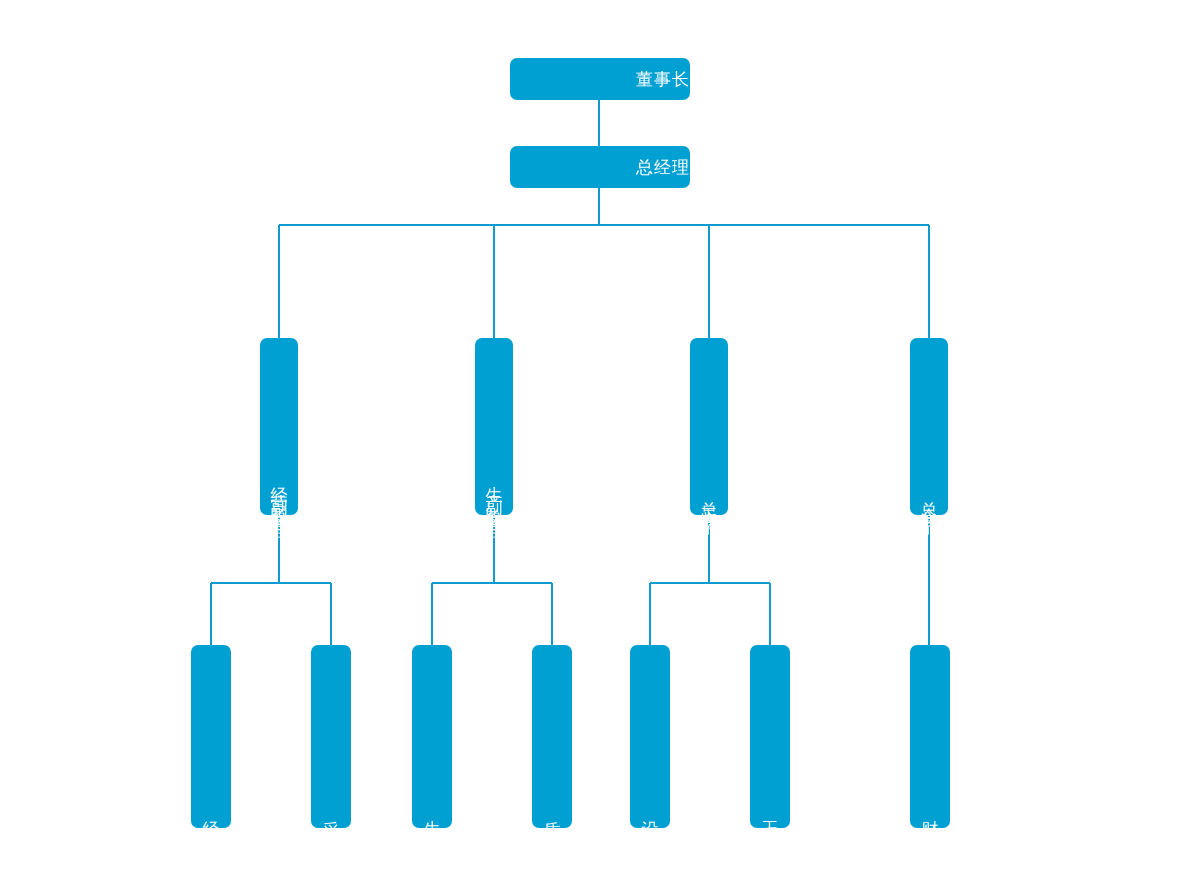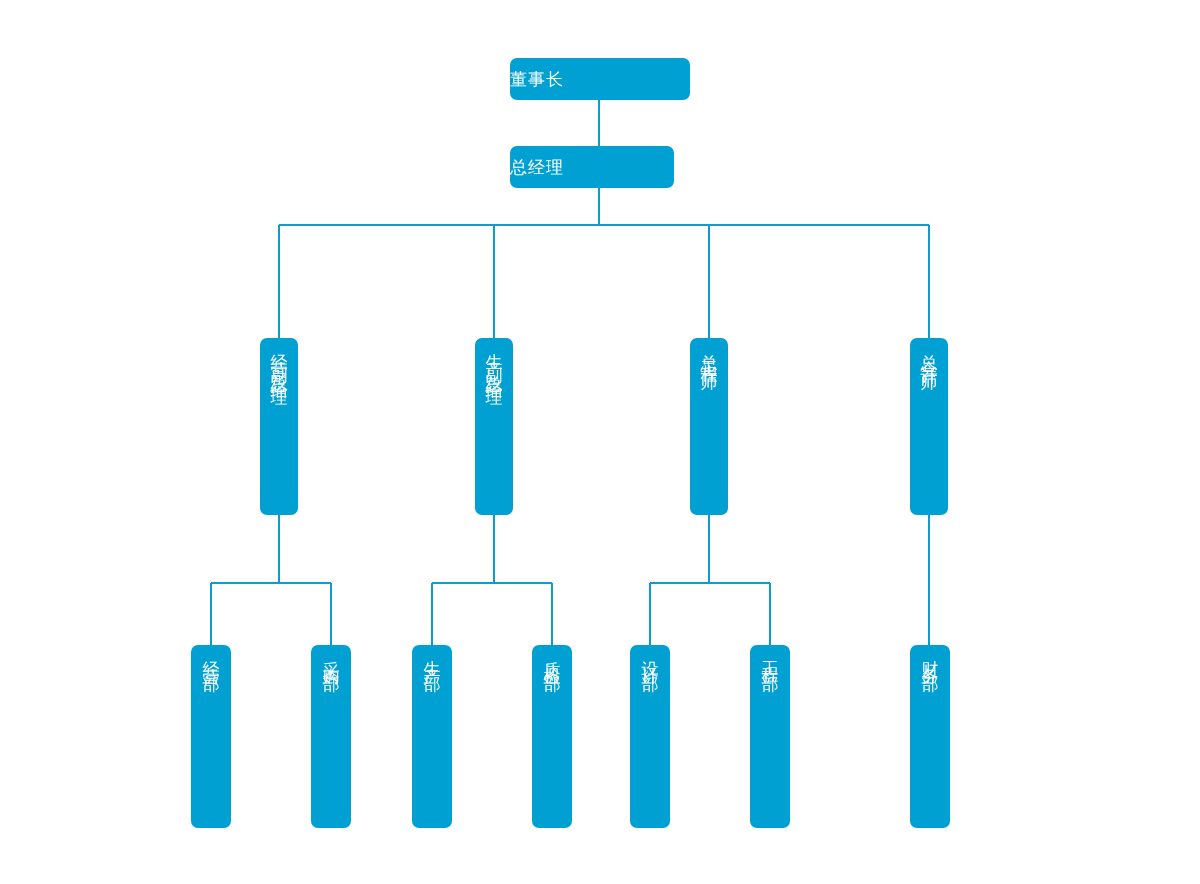--- a/index.html
+++ b/index.html
@@ -25,21 +25,21 @@
     height: 884px;
     pointer-events: none;
   }
   .node {
     position: absolute;
     background: #00A0D2;
     border-radius: 7px;
     color: #ffffff;
     display: flex;
     align-items: center;
-    justify-content: flex-start;
+    justify-content: flex-end;
     box-sizing: border-box;
     line-height: 1.0;
   }
   .node-h {
     font-size: 17px;
     letter-spacing: 1px;
   }
   .node-v {
     font-size: 17px;
     writing-mode: vertical-rl;
@@ -89,21 +89,21 @@
       <path d="M770,583 L770,645"></path>
 
       <path d="M929,515 L929,645"></path>
     </g>
   </svg>
 
   <div class="node node-h" style="left:510px; top:58px; width:180px; height:42px;">
     <span>董事长</span>
   </div>
 
-  <div class="node node-h" style="left:510px; top:146px; width:164px; height:42px;">
+  <div class="node node-h" style="left:510px; top:146px; width:180px; height:42px;">
     <span>总经理</span>
   </div>
 
   <div class="node node-v" style="left:260px; top:338px; width:38px; height:177px;">
     <span class="vtext">经营副总经理</span>
   </div>
 
   <div class="node node-v" style="left:475px; top:338px; width:38px; height:177px;">
     <span class="vtext">生产副总经理</span>
   </div>

